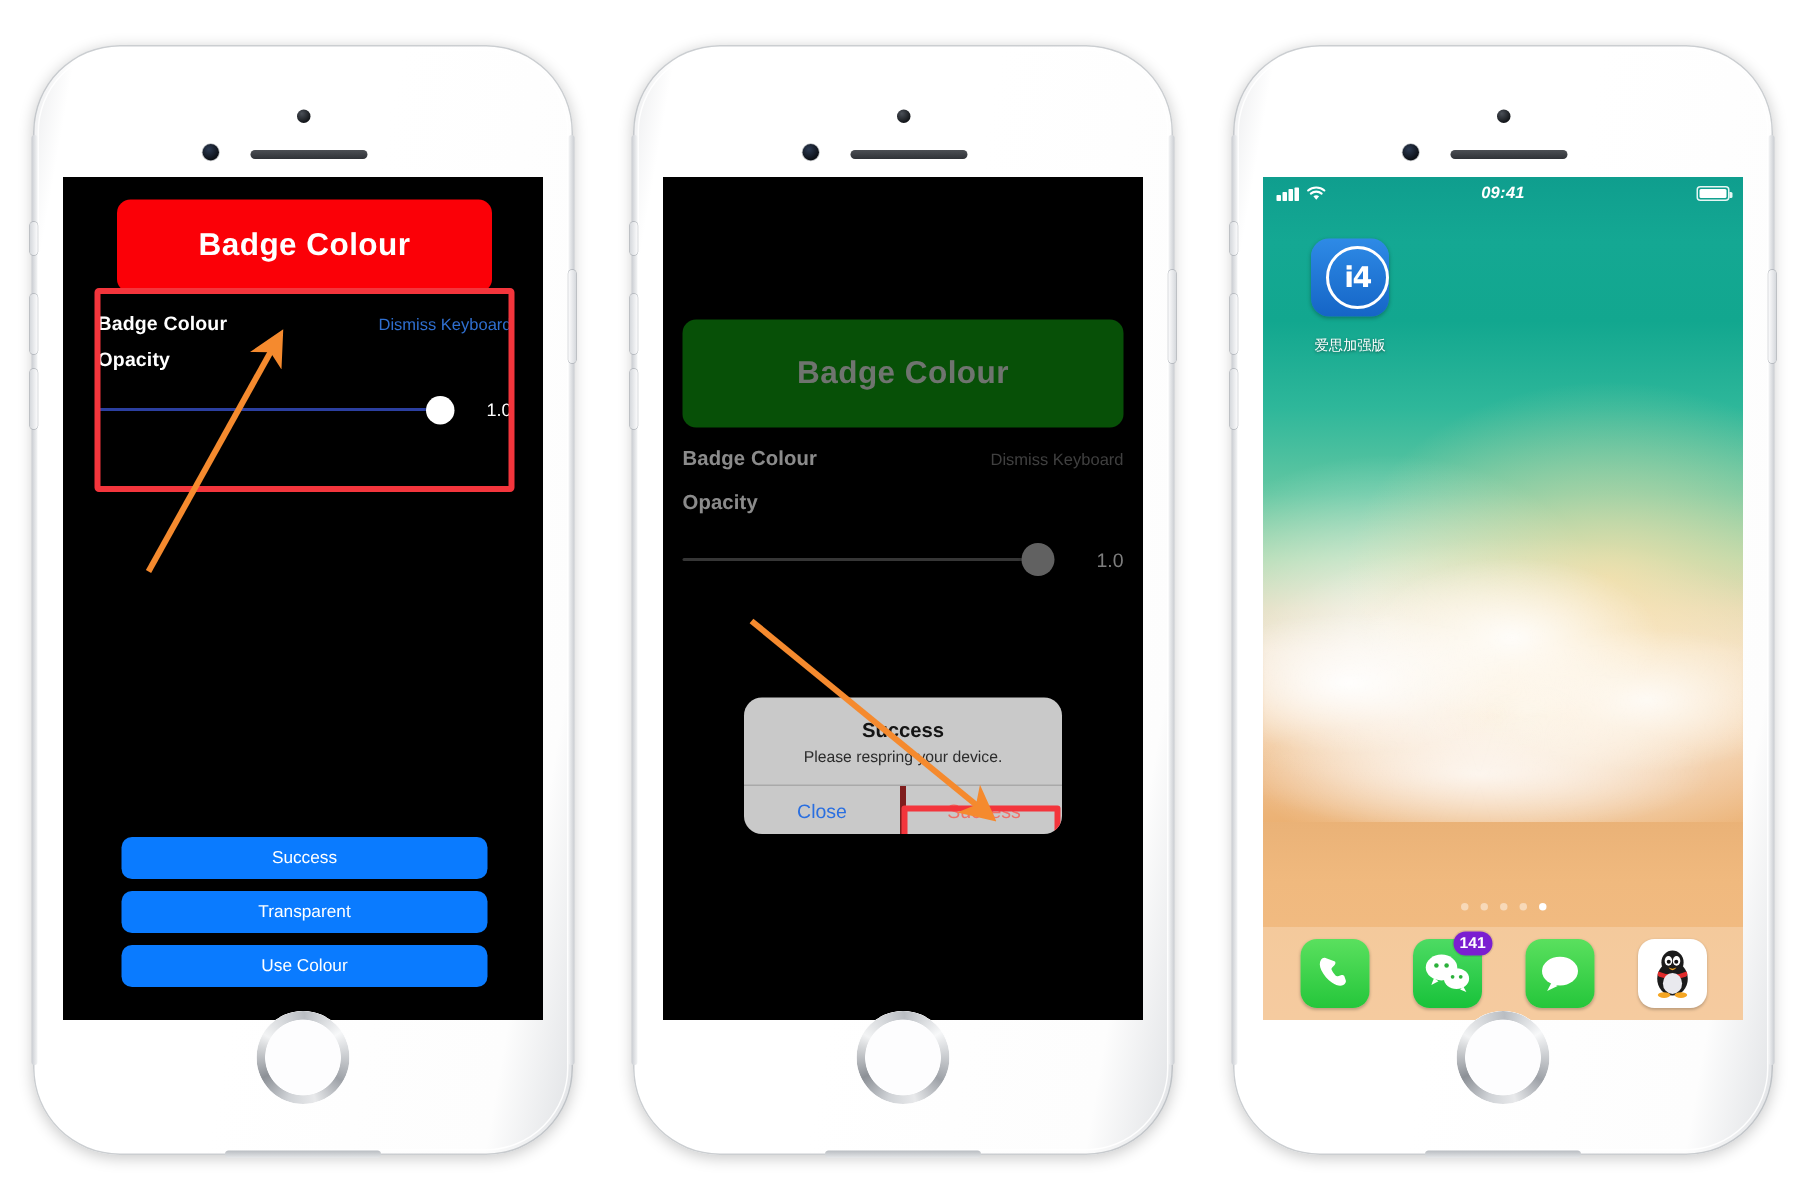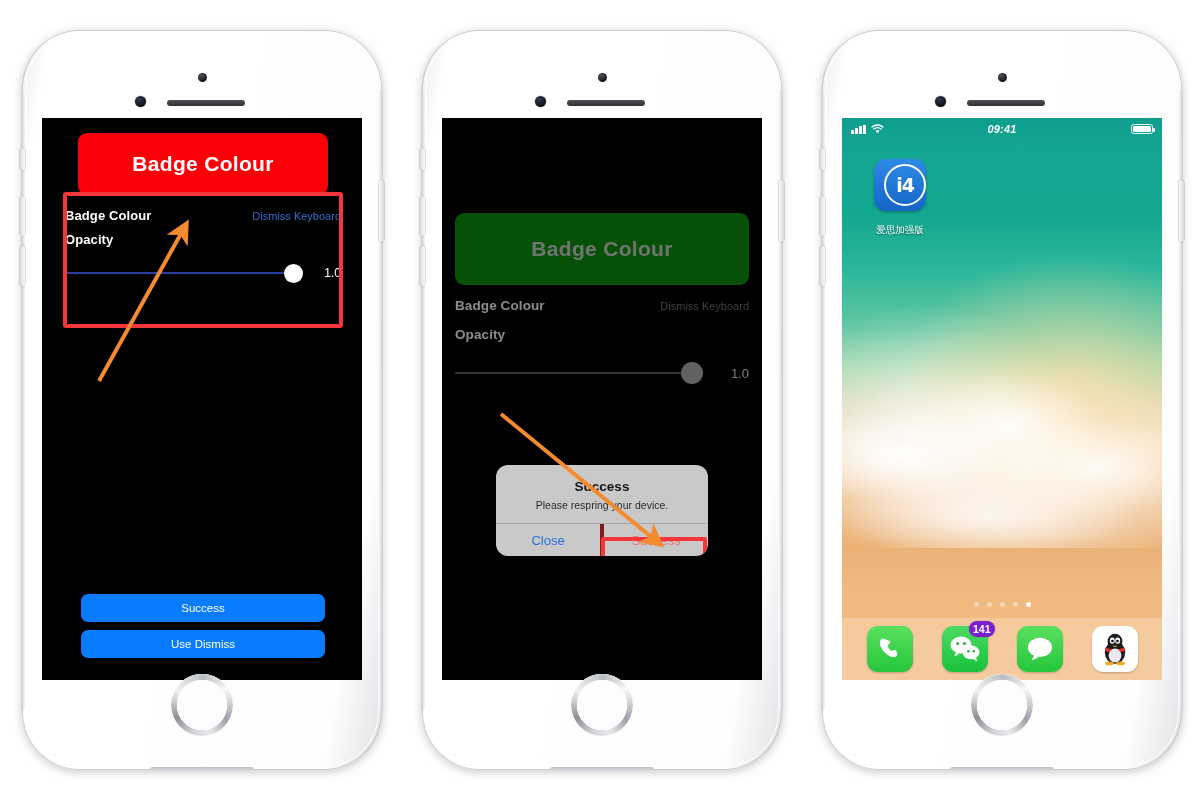--- a/index.html
+++ b/index.html
@@ -237,21 +237,22 @@
             <div class="track"></div>
             <div class="thumb"></div>
             <div class="slider-val">1.0</div>
           </div>
         </div>
 
         <div class="red-outline"></div>
 
         <div class="action-buttons">
           <div class="abtn">Success</div>
-          <div class="abtn">Use Dismiss</div>
+          <div class="abtn">Transparent</div>
+          <div class="abtn">Use Colour</div>
         </div>
 
       </div>
     </div>
 
     <div class="home-btn"></div>
     <div class="bottom-notch"></div>
   </div>
 
   <svg class="arrow" style="left:85px;top:218px;" width="135" height="175" viewBox="0 0 135 175">

